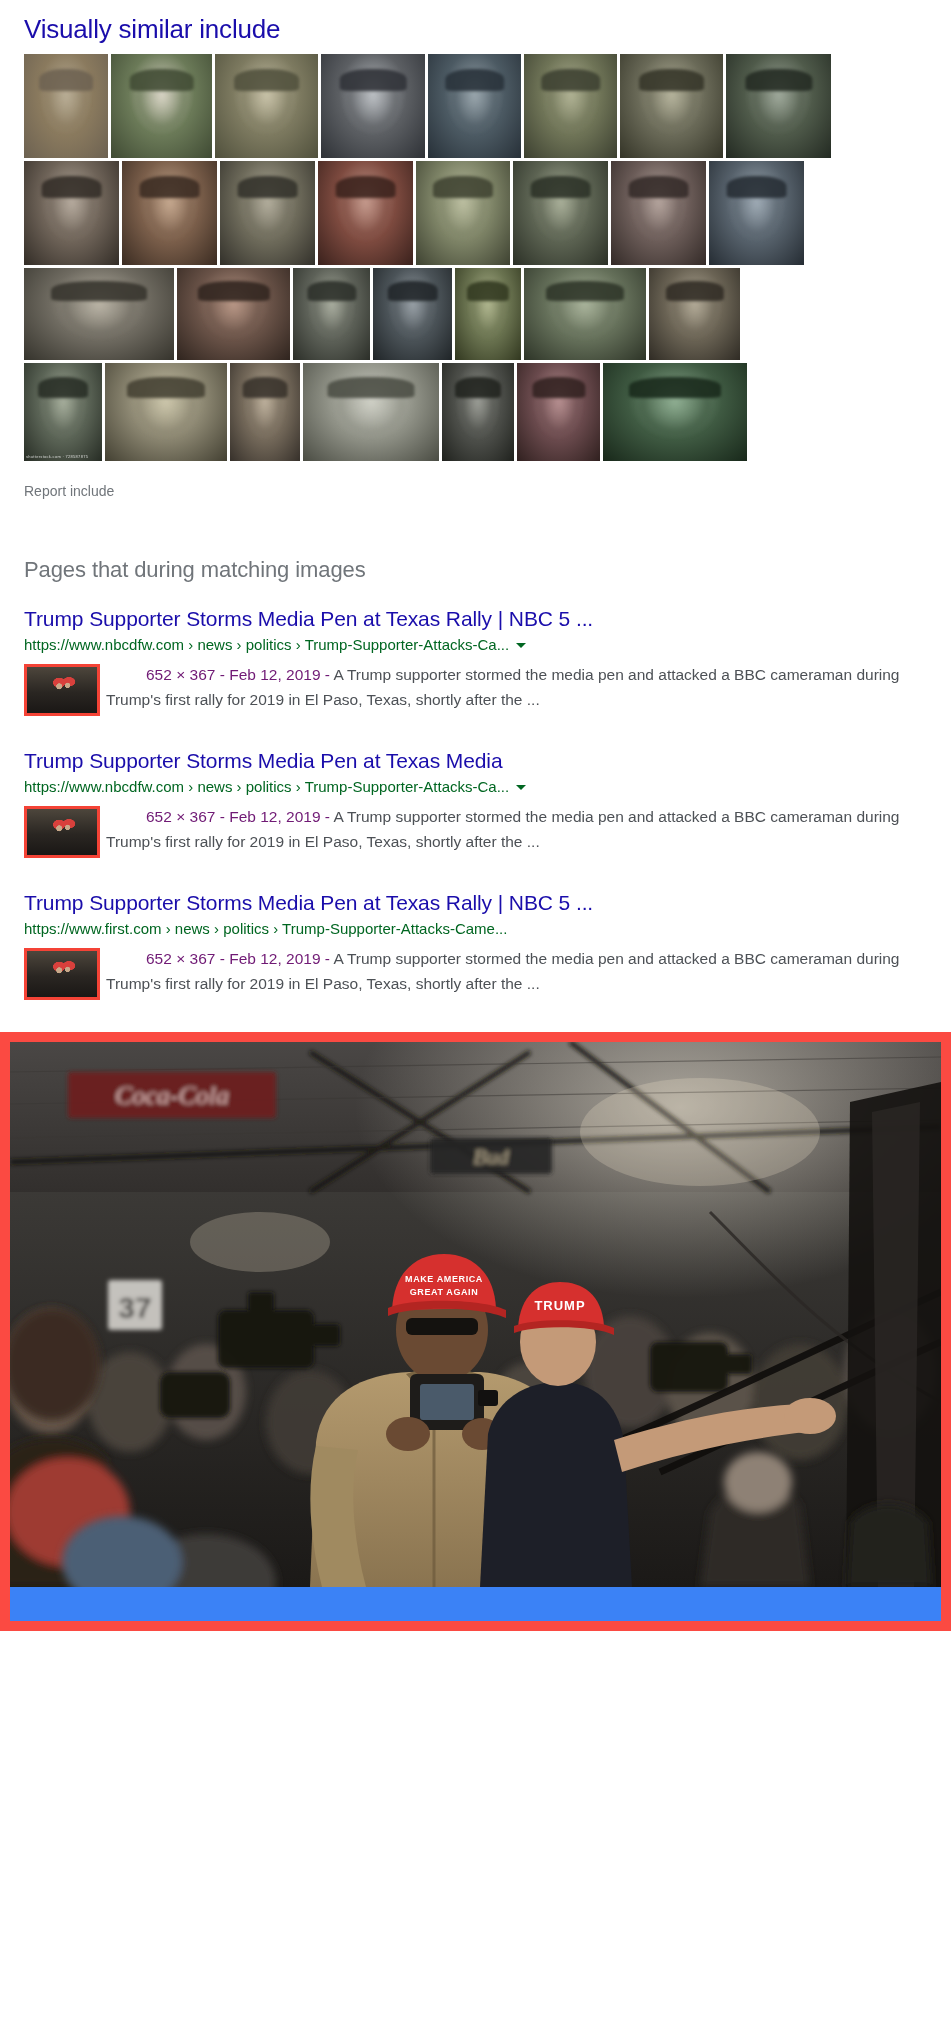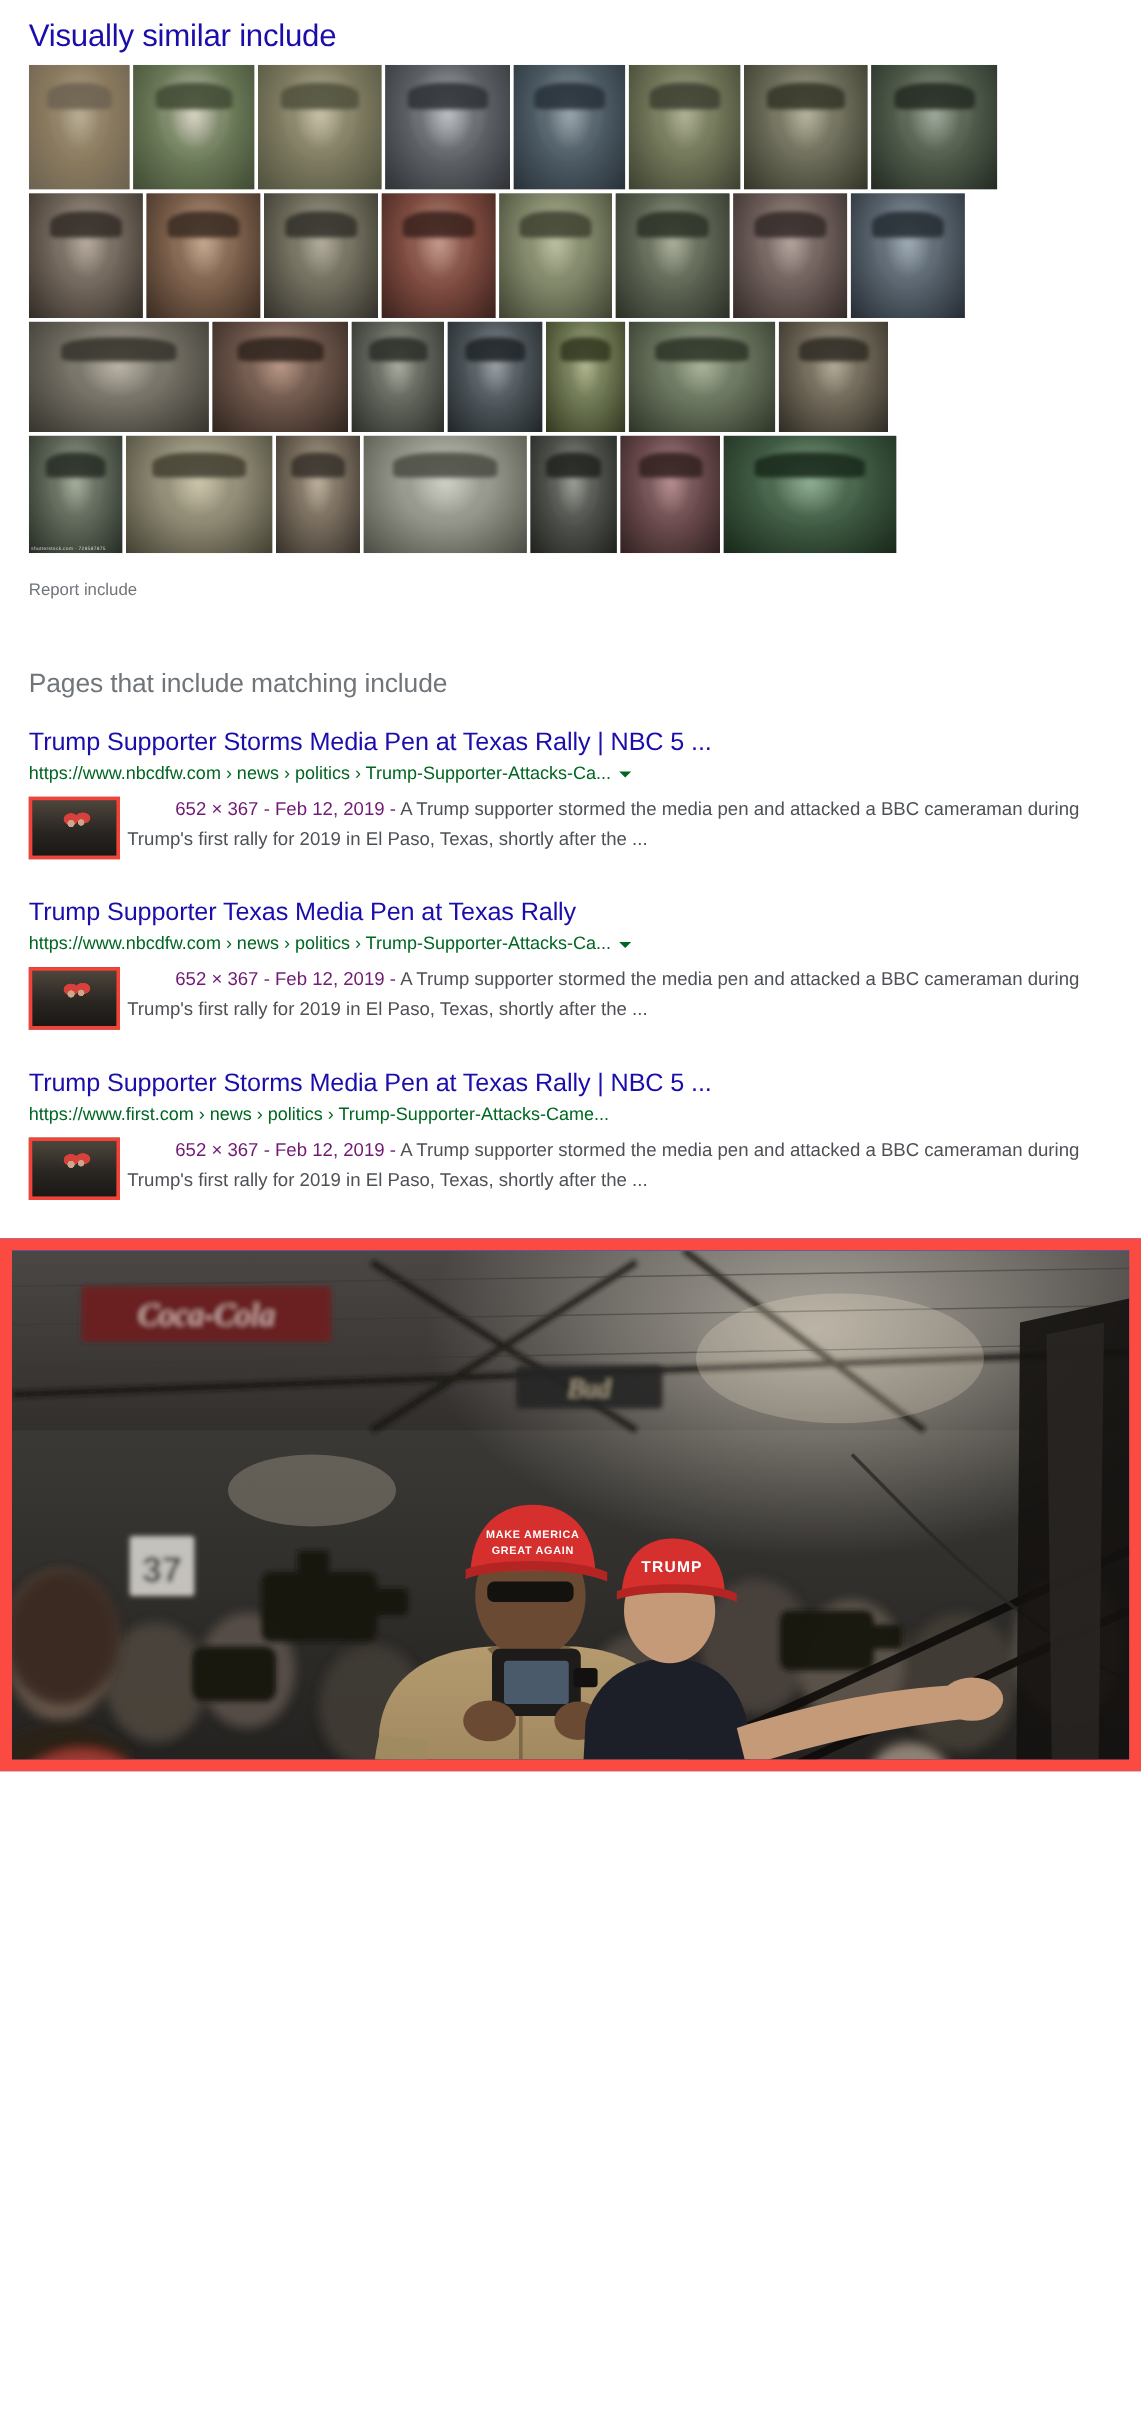--- a/index.html
+++ b/index.html
@@ -134,24 +134,24 @@
     line-height: 25px;
     max-width: 820px;
   }
   .snippet-meta { color: #701a75; margin-left: 40px; }
 
   
   .bottom-photo-frame {
     margin: 14px 0 0 0;
     border: 10px solid #fb4a42;
     width: 951px;
-    height: 444px;
+    height: 599px;
     position: relative;
     overflow: hidden;
-    background: #1d4ed8;
+    background: #3b82f6;
   }
   .photo-canvas { position: absolute; inset: 0; }
 </style>
 </head>
 <body>
 
 <div id="page">
 
   <div class="vsi-heading">Visually similar include</div>
 
@@ -312,38 +312,38 @@
         <div class="thumb" style="width: 144px;">
           <div class="ph" style="background: radial-gradient(at 50% 38%, rgb(143, 174, 146) 0%, rgb(63, 90, 66) 46%, rgb(24, 40, 26) 100%), linear-gradient(189deg, rgb(63, 90, 66), rgb(24, 40, 26));"></div>
           <div style="position: absolute; left: 50%; top: 46%; transform: translate(-50%, -50%); width: 52%; height: 58%; border-radius: 50% 50% 46% 46%; background: radial-gradient(at 50% 40%, rgba(143, 174, 146, 0.8), rgba(63, 90, 66, 0.533) 60%, transparent 78%); filter: blur(2px);"></div>
           <div style="position: absolute; left: 50%; top: 14%; transform: translateX(-50%); width: 64%; height: 22%; border-radius: 44% 44% 12% 12%; background: rgba(24, 40, 26, 0.867); filter: blur(1.6px);"></div>
         </div>
       </div>
   </div>
 
   <div class="report-images">Report include</div>
 
-  <div class="pages-heading">Pages that include matching include</div>
+  <div class="pages-heading">Pages that during matching images</div>
 
   <div class="results" id="results">
       <div class="result">
         <a class="result-title" href="#">Trump Supporter Storms Media Pen at Texas Rally | NBC 5 ...</a>
         <div class="result-url-row">
           <span class="result-url">https://www.nbcdfw.com › news › politics › Trump-Supporter-Attacks-Ca...</span>
           <span class="url-caret"></span>
         </div>
         <div class="result-body">
           <div class="result-thumb">
             <div class="mini" style="background:radial-gradient(circle at 46% 42%, #c9a98a 0 6%, transparent 7%),radial-gradient(circle at 58% 40%, #c9a98a 0 5%, transparent 6%),radial-gradient(ellipse at 46% 34%, #d8403c 0 11%, transparent 12%),radial-gradient(ellipse at 60% 32%, #d8403c 0 10%, transparent 11%),linear-gradient(180deg,#4d463c 0%,#2a2622 55%,#1a1715 100%);"></div>
           </div>
           <div class="result-snippet"><span class="snippet-meta">652 × 367 - Feb 12, 2019 - </span><span>A Trump supporter stormed the media pen and attacked a BBC cameraman during Trump's first rally for 2019 in El Paso, Texas, shortly after the ...</span></div>
         </div>
       </div>
       <div class="result">
-        <a class="result-title" href="#">Trump Supporter Texas Media Pen at Texas Rally</a>
+        <a class="result-title" href="#">Trump Supporter Storms Media Pen at Texas Media</a>
         <div class="result-url-row">
           <span class="result-url">https://www.nbcdfw.com › news › politics › Trump-Supporter-Attacks-Ca...</span>
           <span class="url-caret"></span>
         </div>
         <div class="result-body">
           <div class="result-thumb">
             <div class="mini" style="background:radial-gradient(circle at 46% 42%, #c9a98a 0 6%, transparent 7%),radial-gradient(circle at 58% 40%, #c9a98a 0 5%, transparent 6%),radial-gradient(ellipse at 46% 34%, #d8403c 0 11%, transparent 12%),radial-gradient(ellipse at 60% 32%, #d8403c 0 10%, transparent 11%),linear-gradient(180deg,#4d463c 0%,#2a2622 55%,#1a1715 100%);"></div>
           </div>
           <div class="result-snippet"><span class="snippet-meta">652 × 367 - Feb 12, 2019 - </span><span>A Trump supporter stormed the media pen and attacked a BBC cameraman during Trump's first rally for 2019 in El Paso, Texas, shortly after the ...</span></div>
         </div>

